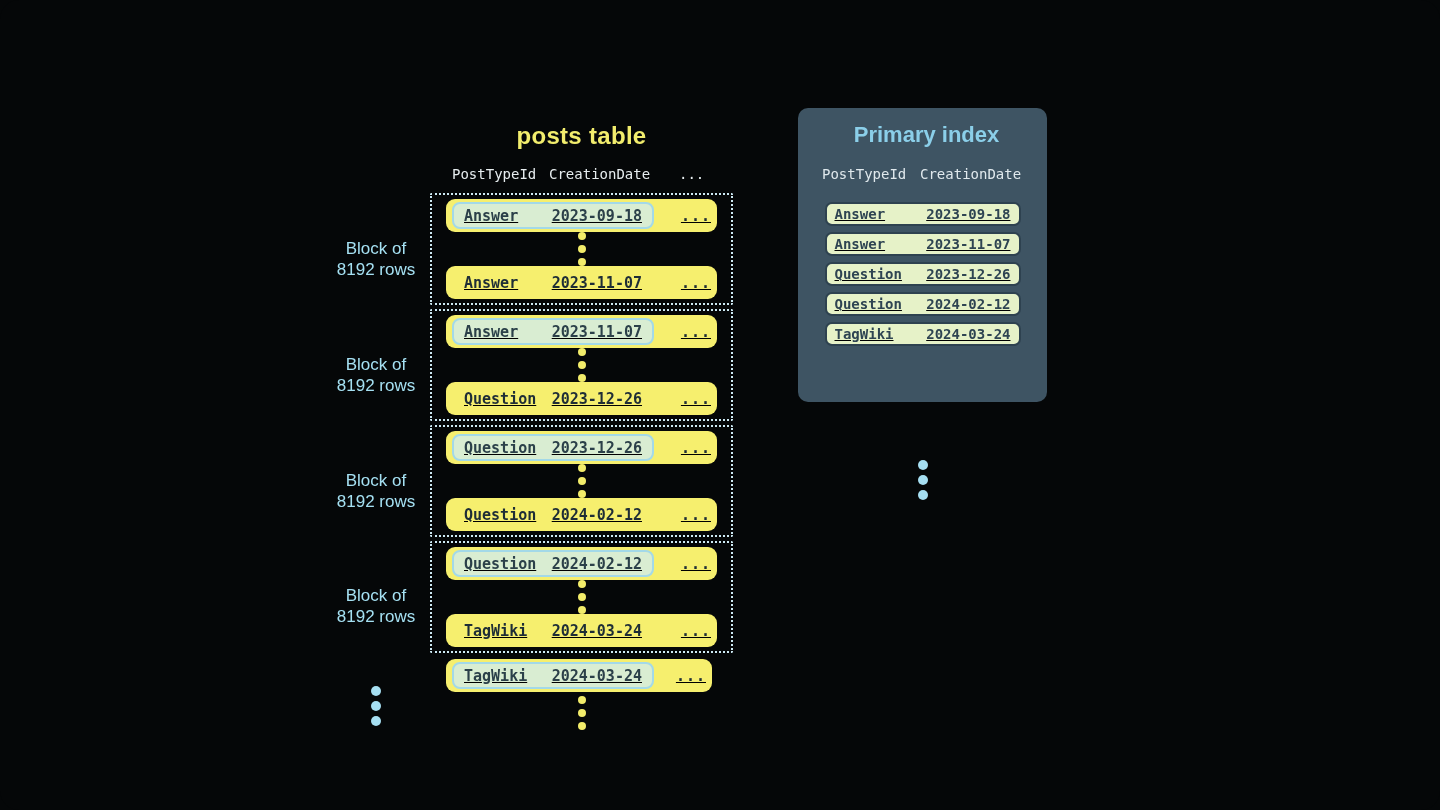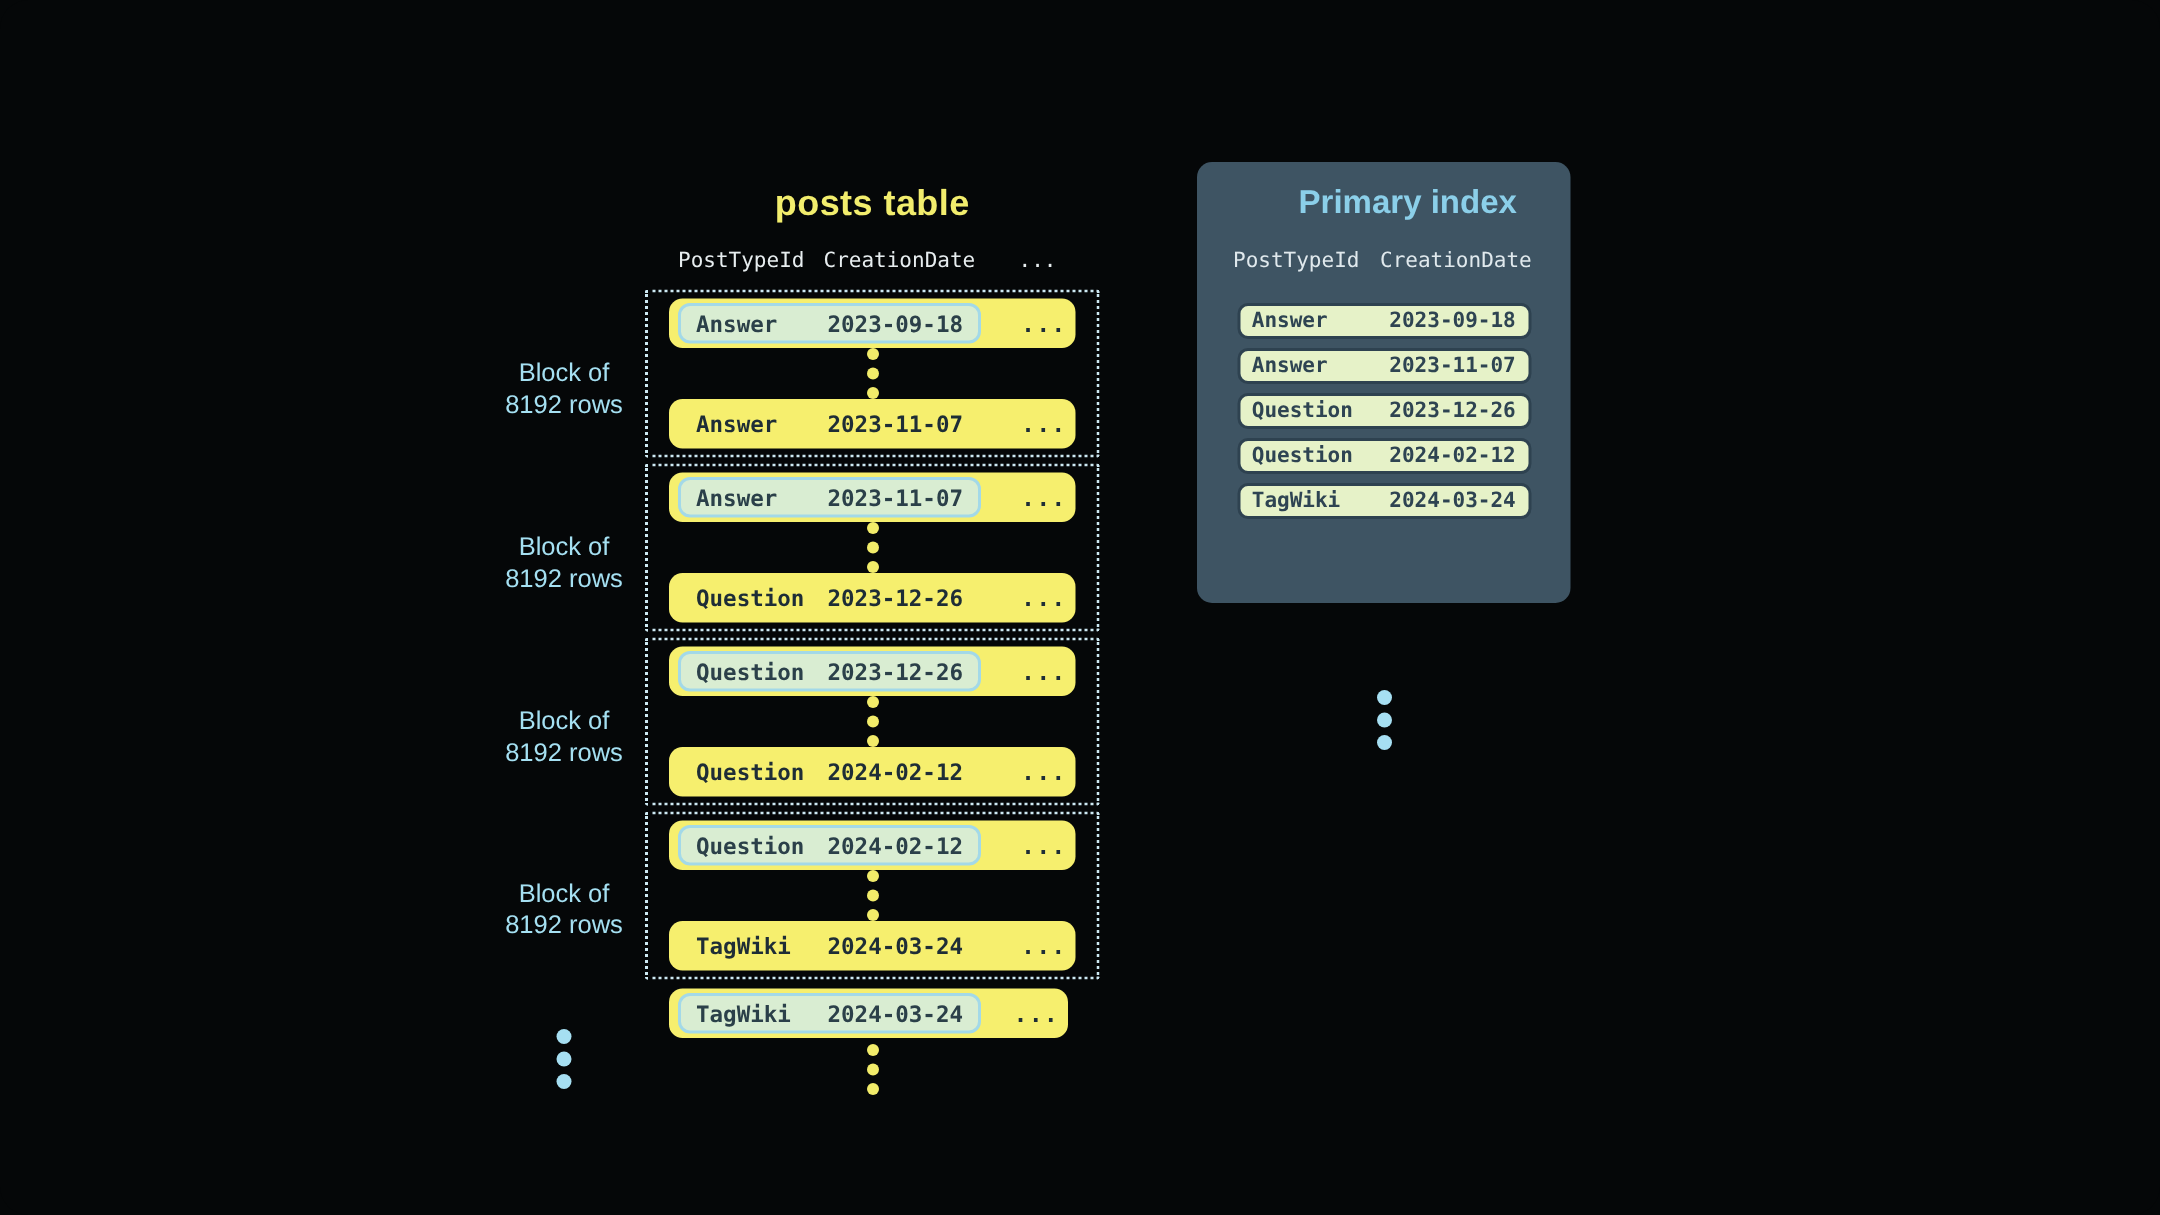--- a/index.html
+++ b/index.html
@@ -1,21 +1,21 @@
 <!DOCTYPE html>
 <html><head>
 <meta charset="utf-8">
 <style>
   html,body{margin:0;padding:0;background:#050708;}
   .stage{
     position:relative;width:1440px;height:810px;background:#050708;overflow:hidden;
     font-family:"Liberation Sans",sans-serif;
     border-radius:19px;
   }
-  .mono{font-family:"DejaVu Sans Mono","Liberation Mono",monospace;}
+  .mono{font-family:"DejaVu Sans Mono","Liberation Mono",monospace;text-decoration:underline;}
 
   
   .posts-title{
     position:absolute;left:430px;top:122px;width:303px;text-align:center;
     font-size:24px;font-weight:600;color:#f2ed6d;letter-spacing:.3px;
   }
   .posts-header{position:absolute;left:430px;top:166px;width:303px;height:20px;color:#e7edef;font-size:14px;}
   .posts-header .h1{position:absolute;left:22px;top:0;}
   .posts-header .h2{position:absolute;left:119px;top:0;}
   .posts-header .h3{position:absolute;left:249px;top:0;}
@@ -56,21 +56,21 @@
   .overflow-row{position:absolute;left:446px;top:659px;width:266px;}
   .bottom-dots{position:absolute;left:430px;top:696px;width:303px;}
   .left-dots{position:absolute;left:306px;top:686px;width:140px;}
 
   
   .panel{
     position:absolute;left:798px;top:108px;width:249px;height:294px;
     background:#3e5463;border-radius:10px;
   }
   .panel-title{
-    position:absolute;left:16px;top:14px;width:100%;text-align:center;
+    position:absolute;left:4px;top:14px;width:100%;text-align:center;
     font-size:22px;font-weight:600;color:#8bcfe9;
   }
   .panel-header{position:absolute;left:0;top:58px;width:100%;height:20px;color:#e0e9ed;font-size:14px;}
   .panel-header .h1{position:absolute;left:24px;top:0;}
   .panel-header .h2{position:absolute;left:122px;top:0;}
 
   .index-rows{
     position:absolute;left:0;top:94px;width:100%;
     display:flex;flex-direction:column;align-items:center;gap:6px;
   }

